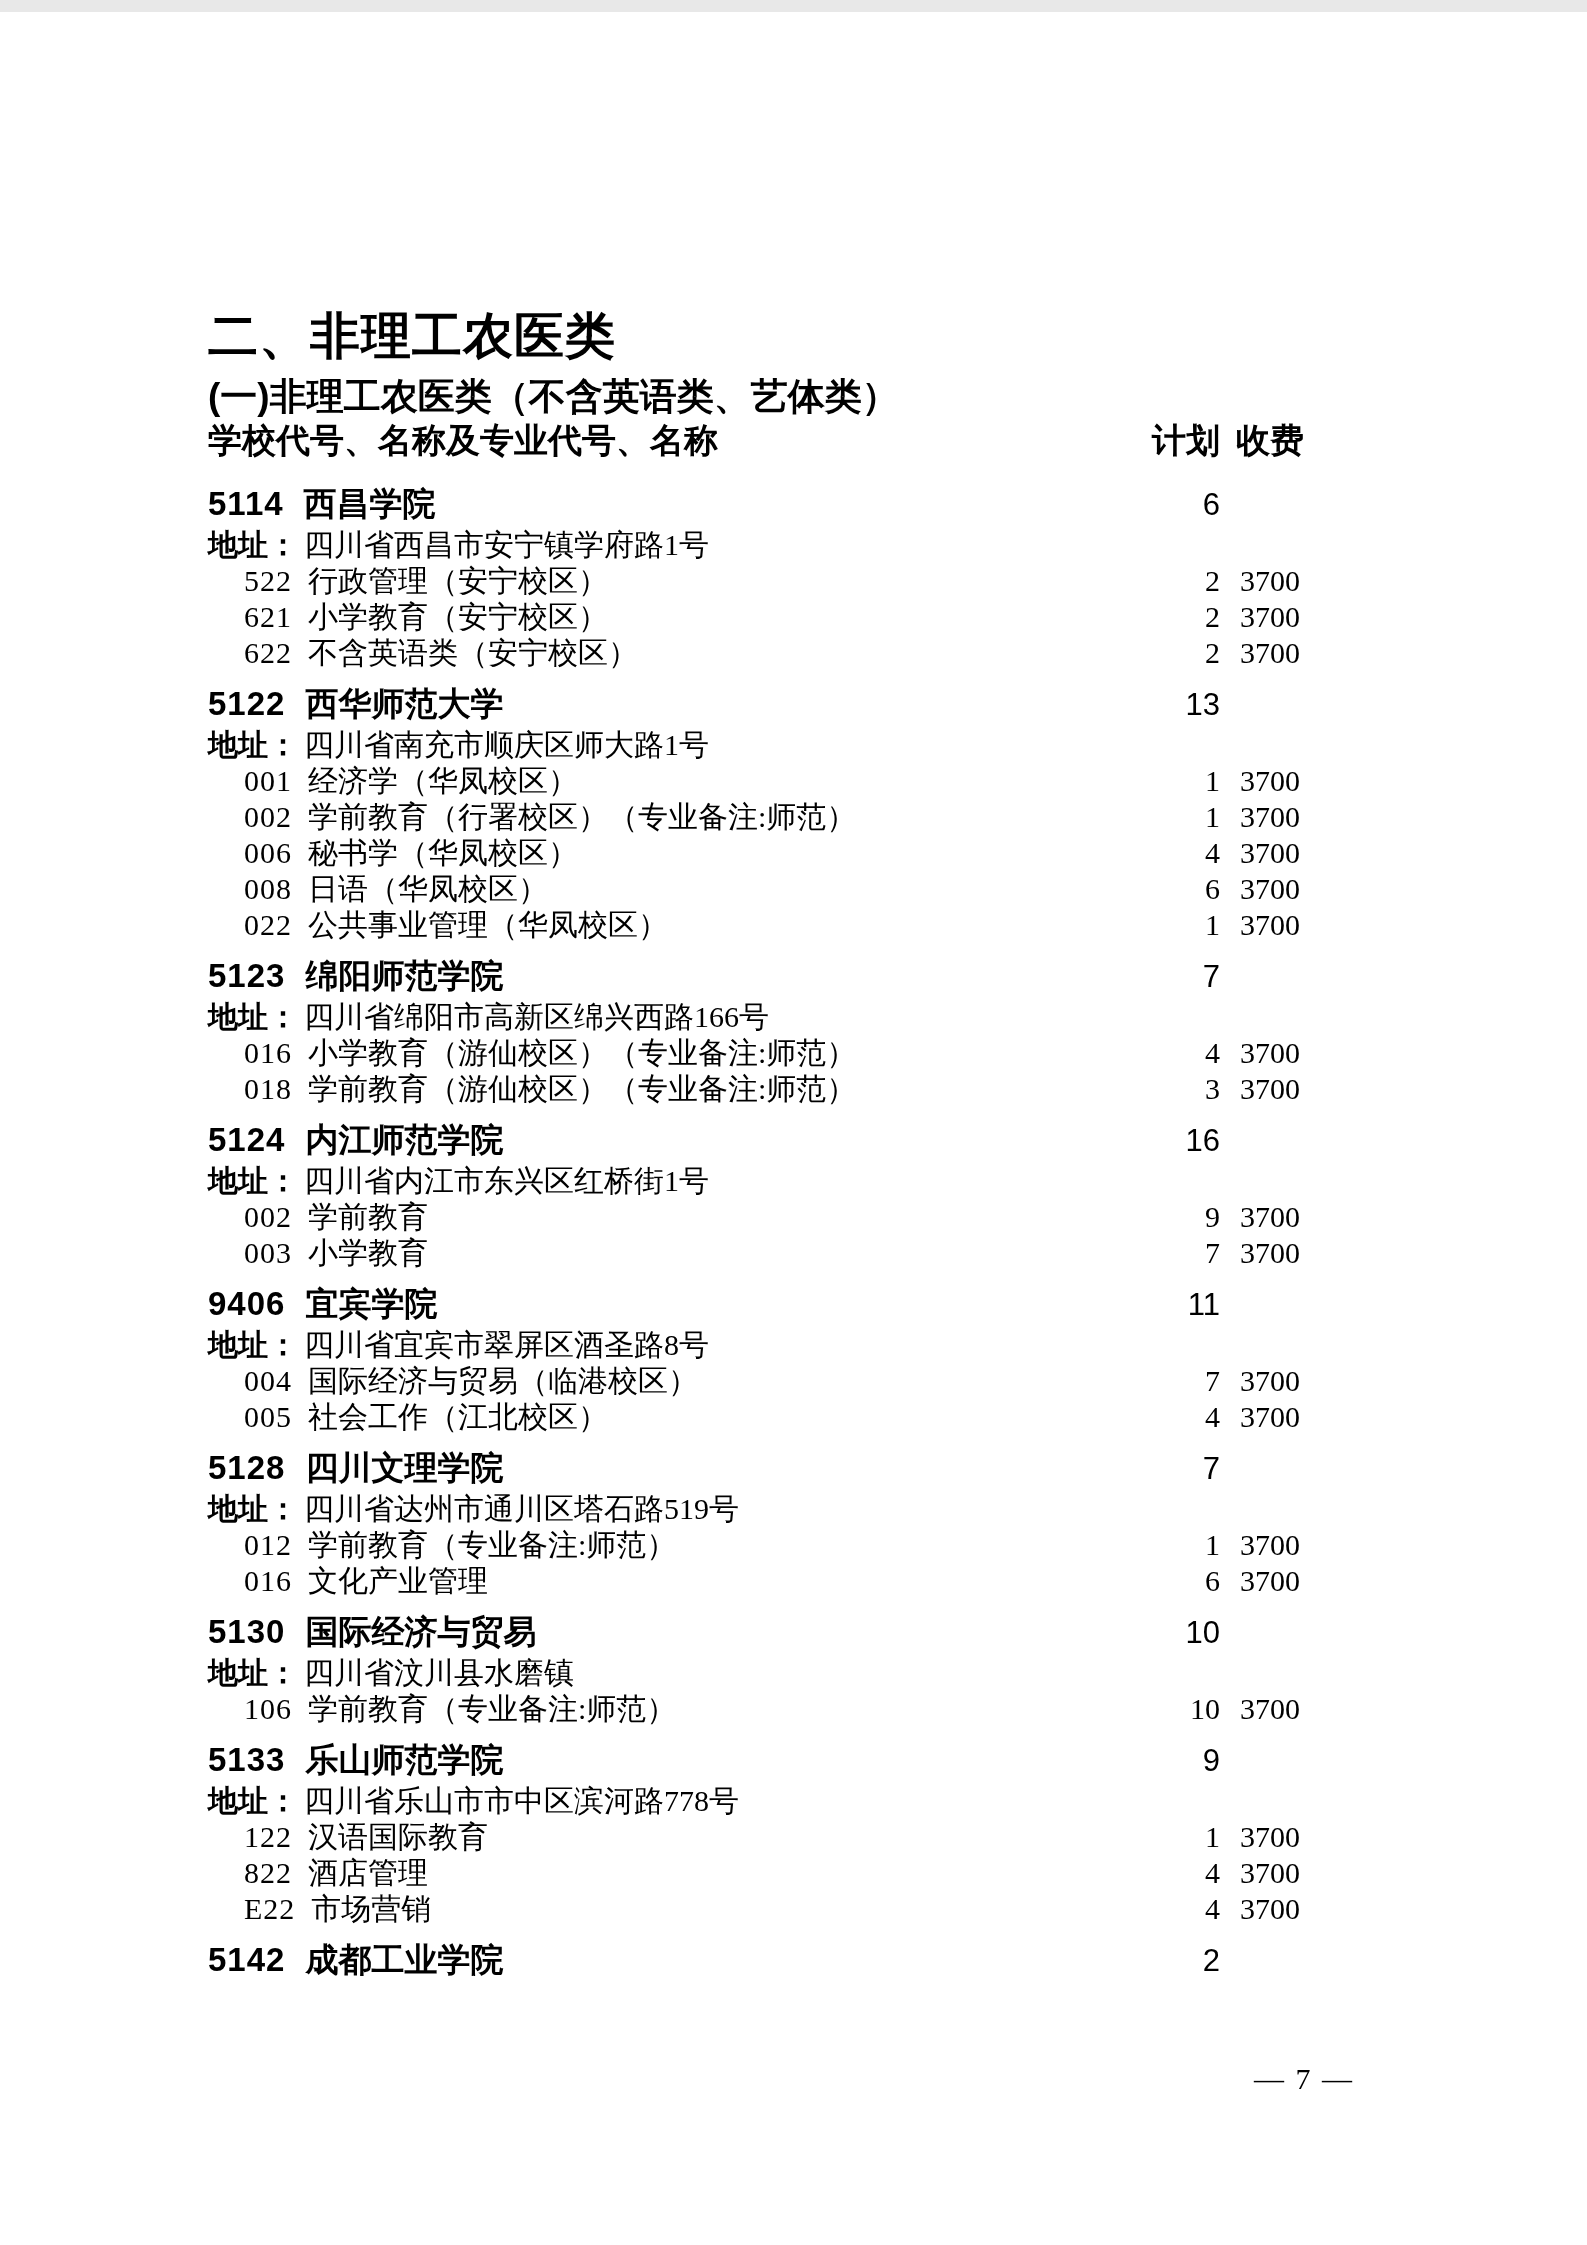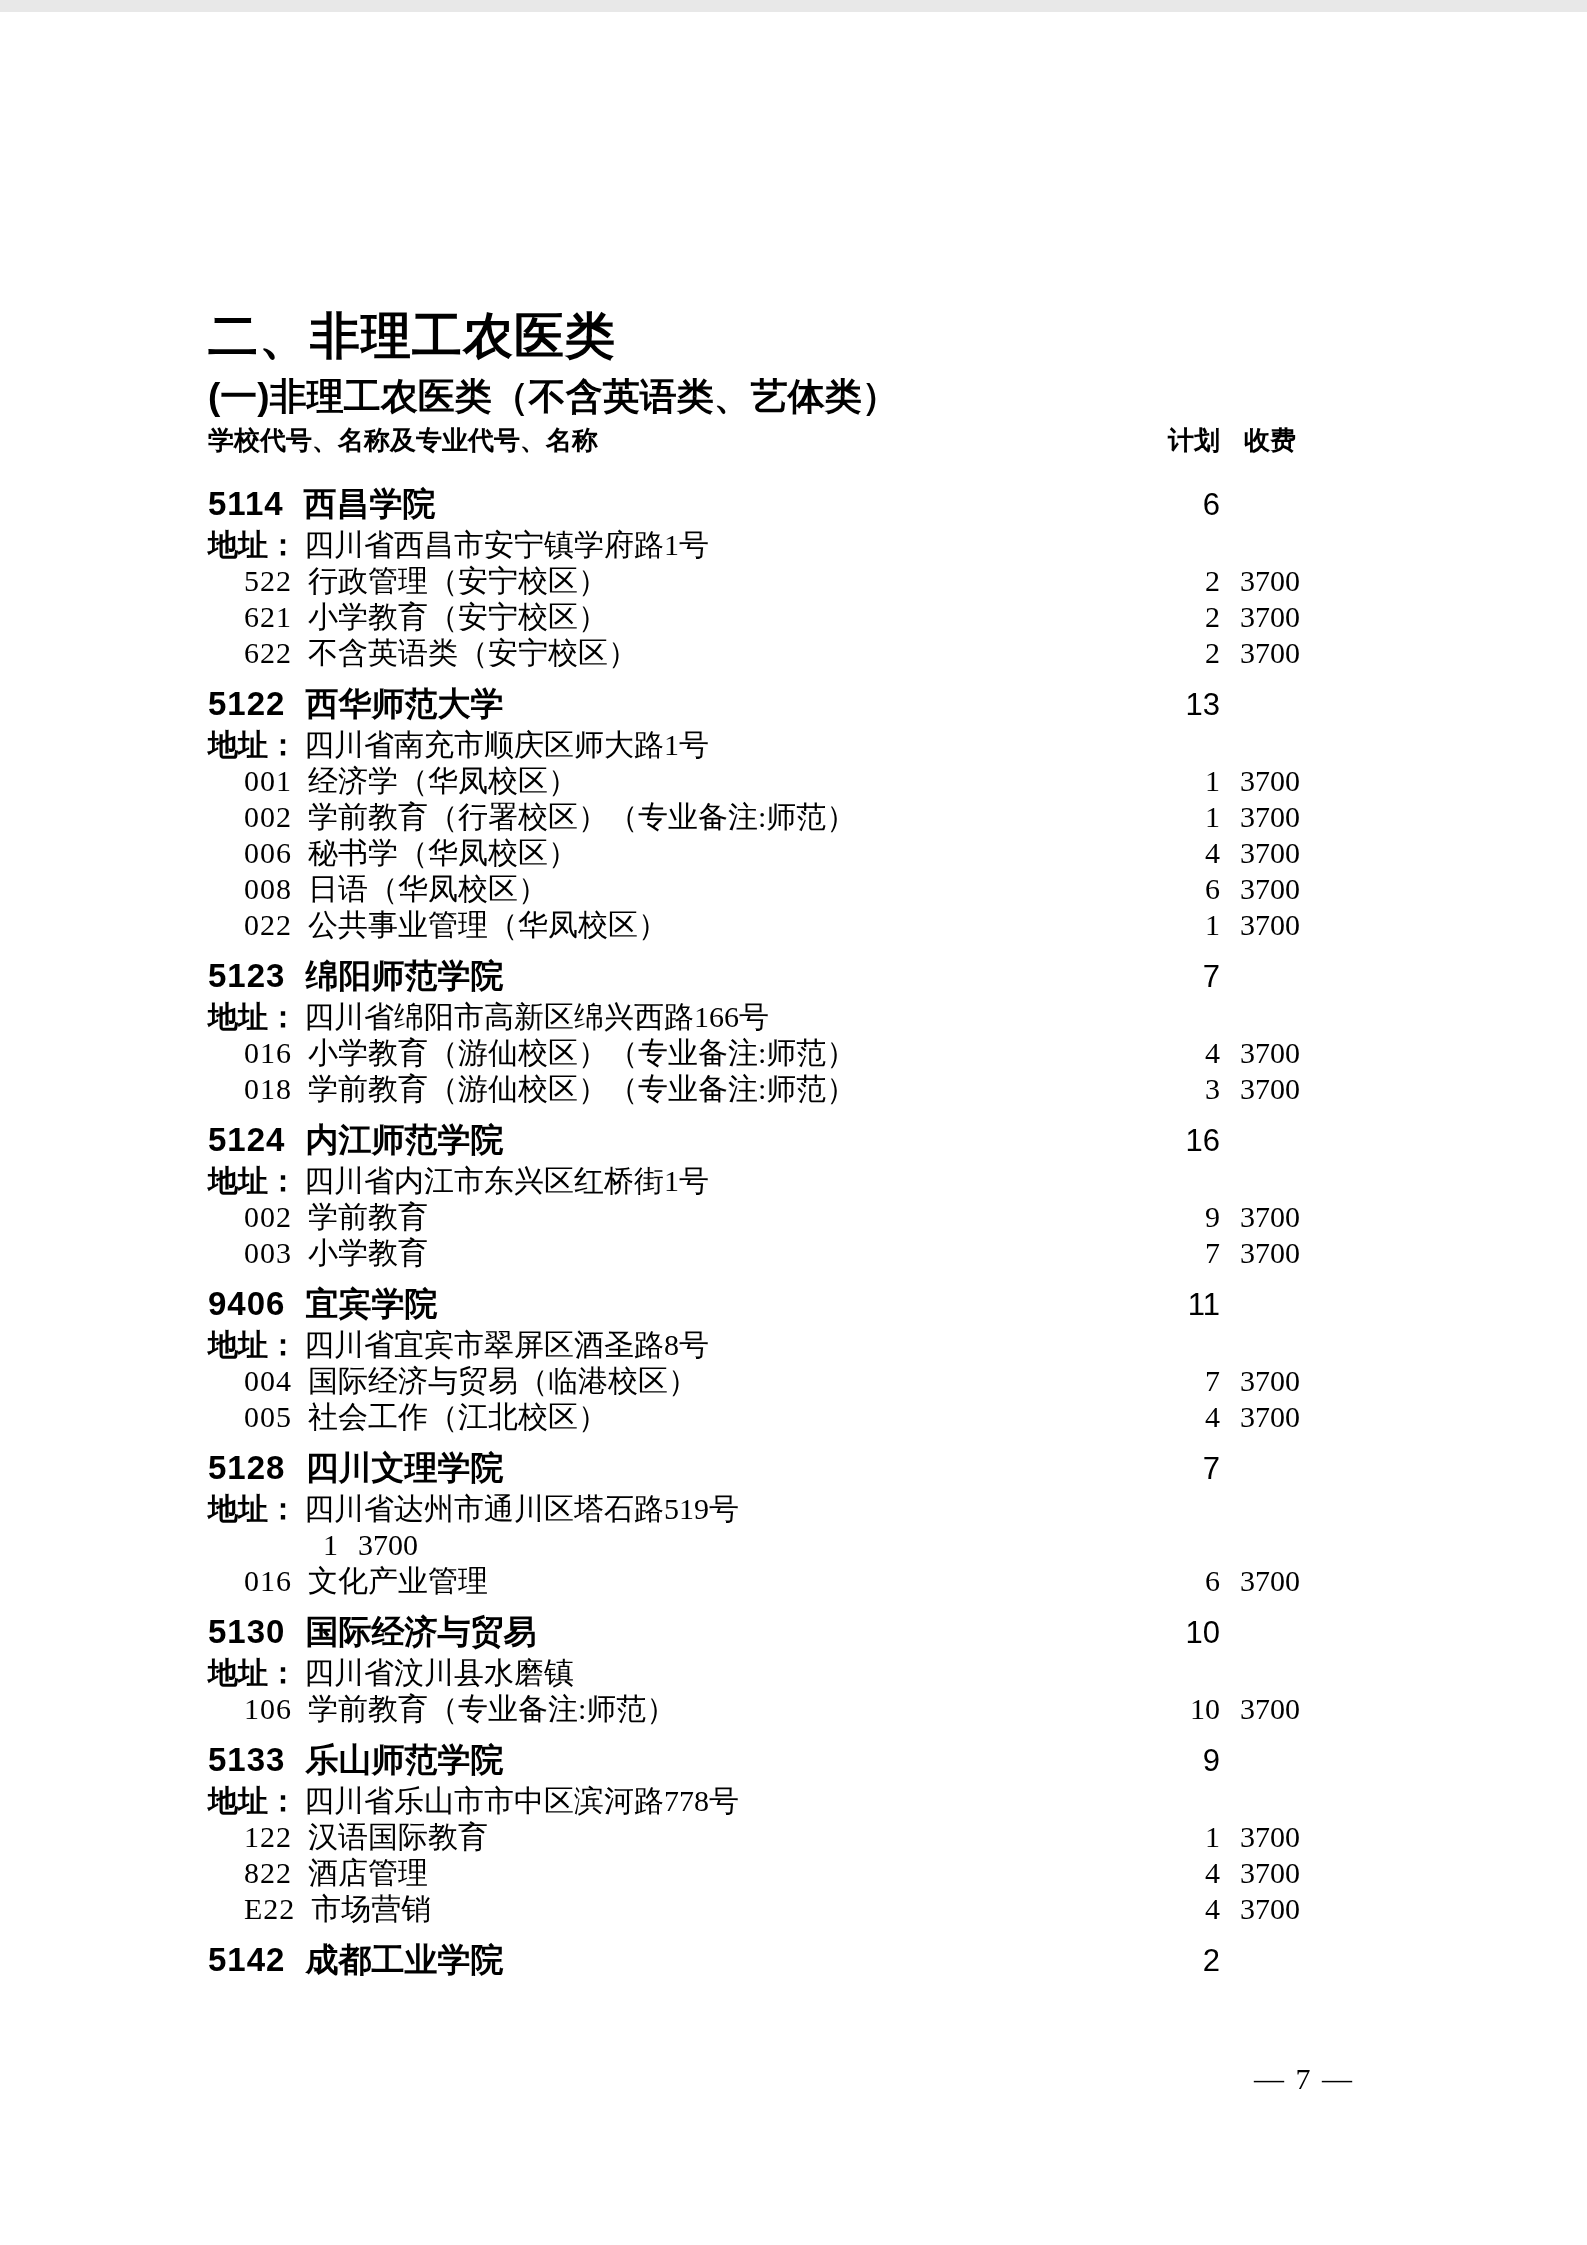--- a/index.html
+++ b/index.html
@@ -35,21 +35,21 @@
     margin:0 0 3px 0;
   }
   .row{display:flex;align-items:baseline;}
   .cell-name{flex:1;min-width:0;}
   .cell-plan{width:130px;text-align:right;flex:0 0 auto;}
   .cell-fee{width:100px;text-align:center;flex:0 0 auto;}
 
   .col-header{
     font-family:"Liberation Sans","DejaVu Sans",sans-serif;
     font-weight:700;
-    font-size:26px;
+    font-size:34px;
     line-height:36px;
   }
 
   .school-block{margin-top:10px;}
   .school-block.first{margin-top:23px;}
 
   .school-row{
     height:45px;line-height:45px;
     font-family:Liberation Sans, sans-serif;
     font-weight:700;
@@ -243,20 +243,21 @@
             <span class="cell-name"><span class="school-code">5128</span><span class="school-name">四川文理学院</span></span>
             <span class="cell-plan">7</span>
             <span class="cell-fee"></span>
           </div>
           <div class="row addr-row">
             <span class="cell-name"><span class="addr-label">地址：</span><span class="addr-text">四川省达州市通川区塔石路519号</span></span>
             <span class="cell-plan"></span>
             <span class="cell-fee"></span>
           </div>
           <div class="row major-row">
+            <span class="cell-name"><span class="major-code">012</span><span class="major-name">学前教育（专业备注:师范）</span></span>
             <span class="cell-plan">1</span>
             <span class="cell-fee">3700</span>
           </div>
           <div class="row major-row">
             <span class="cell-name"><span class="major-code">016</span><span class="major-name">文化产业管理</span></span>
             <span class="cell-plan">6</span>
             <span class="cell-fee">3700</span>
           </div>
         </div>
         <div class="school-block">

